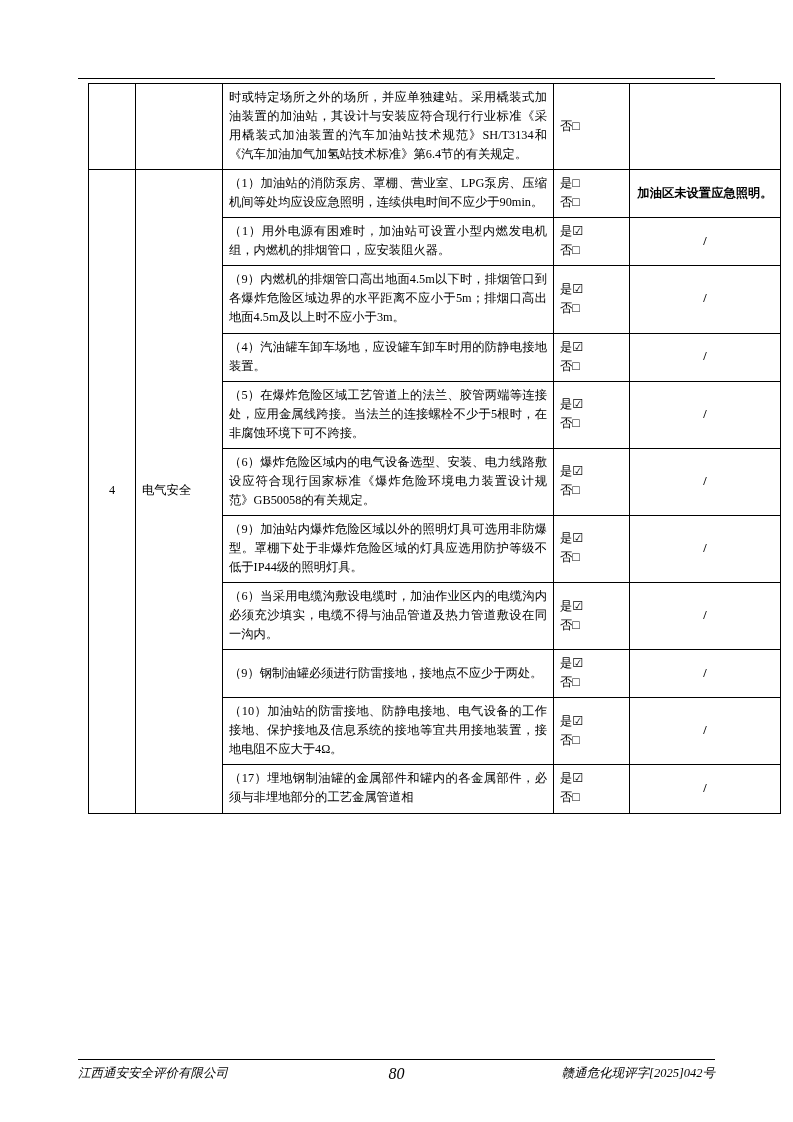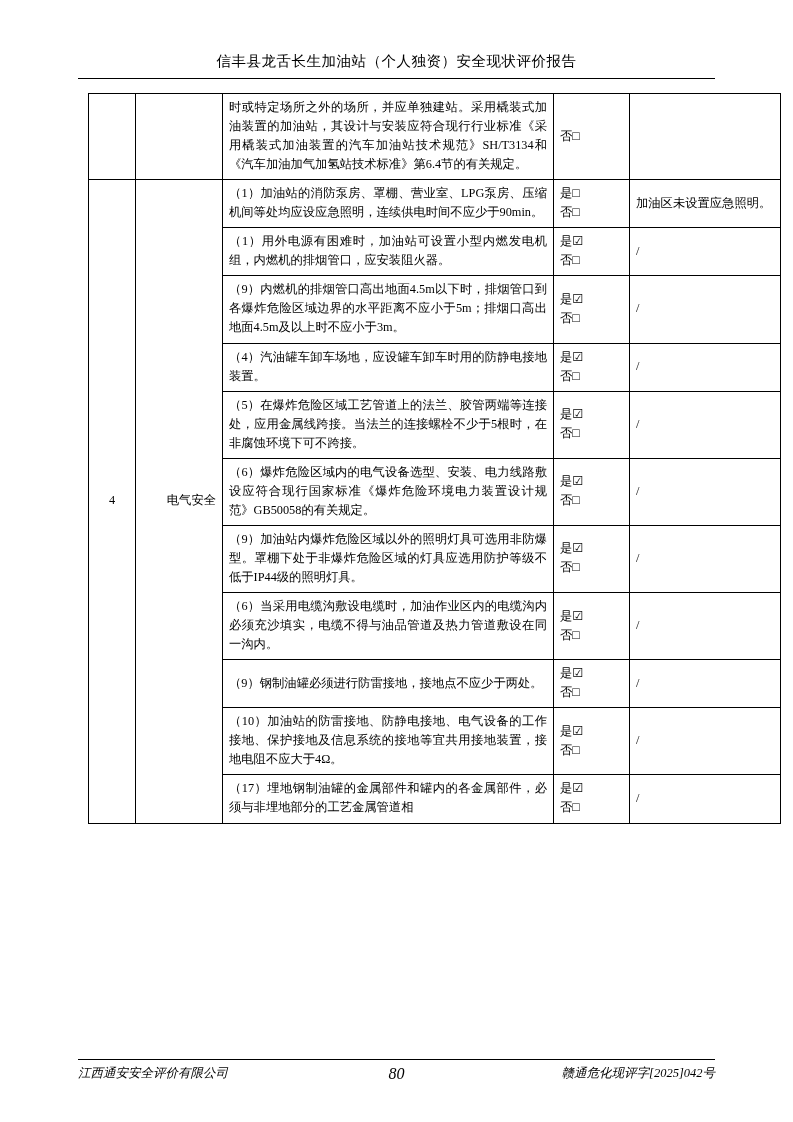--- a/index.html
+++ b/index.html
@@ -29,55 +29,57 @@
   }
   .header-rule {
     position: absolute;
     top: 78px;
     left: 78px;
     width: 637px;
     border-bottom: 1px solid #000000;
   }
   table.doc-table {
     position: absolute;
-    top: 93px;
+    top: 83px;
     left: 88px;
     width: 627px;
     border-collapse: collapse;
     table-layout: fixed;
   }
   table.doc-table td {
     border: 1px solid #000000;
     padding: 4px 6px 5px 6px;
     font-size: 12.3px;
     line-height: 1.55;
     vertical-align: middle;
     font-family: "Liberation Serif", "DejaVu Serif", serif;
   }
   td.col-num {
     width: 34px;
     text-align: center;
   }
   td.col-cat {
     width: 74px;
-    text-align: right;
+    text-align: left;
   }
   td.col-item {
     width: 318px;
     text-align: justify;
     text-justify: inter-ideograph;
   }
   td.col-check {
     width: 63px;
     text-align: left;
     white-space: nowrap;
     padding-left: 9px;
   }
   td.col-remark {
     width: 138px;
+    text-align: center;
+    font-weight: bold;
   }
   .chk-line {
     display: block;
     line-height: 1.55;
   }
   .footer {
     position: absolute;
     bottom: 40px;
     left: 78px;
     width: 637px;
@@ -100,21 +102,20 @@
   .footer-left, .footer-right {
     position: relative;
     z-index: 2;
   }
 </style>
 </head>
 <body>
 
 <div class="page">
 
-  <div class="header">信丰县龙舌长生加油站（个人独资）安全现状评价报告</div>
   <div class="header-rule"></div>
 
   <table class="doc-table">
     <tbody>
 
       <tr>
         <td class="col-num" rowspan="1"></td>
         <td class="col-cat" rowspan="1"></td>
         <td class="col-item">时或特定场所之外的场所，并应单独建站。采用橇装式加油装置的加油站，其设计与安装应符合现行行业标准《采用橇装式加油装置的汽车加油站技术规范》SH/T3134和《汽车加油加气加氢站技术标准》第6.4节的有关规定。</td>
         <td class="col-check">

